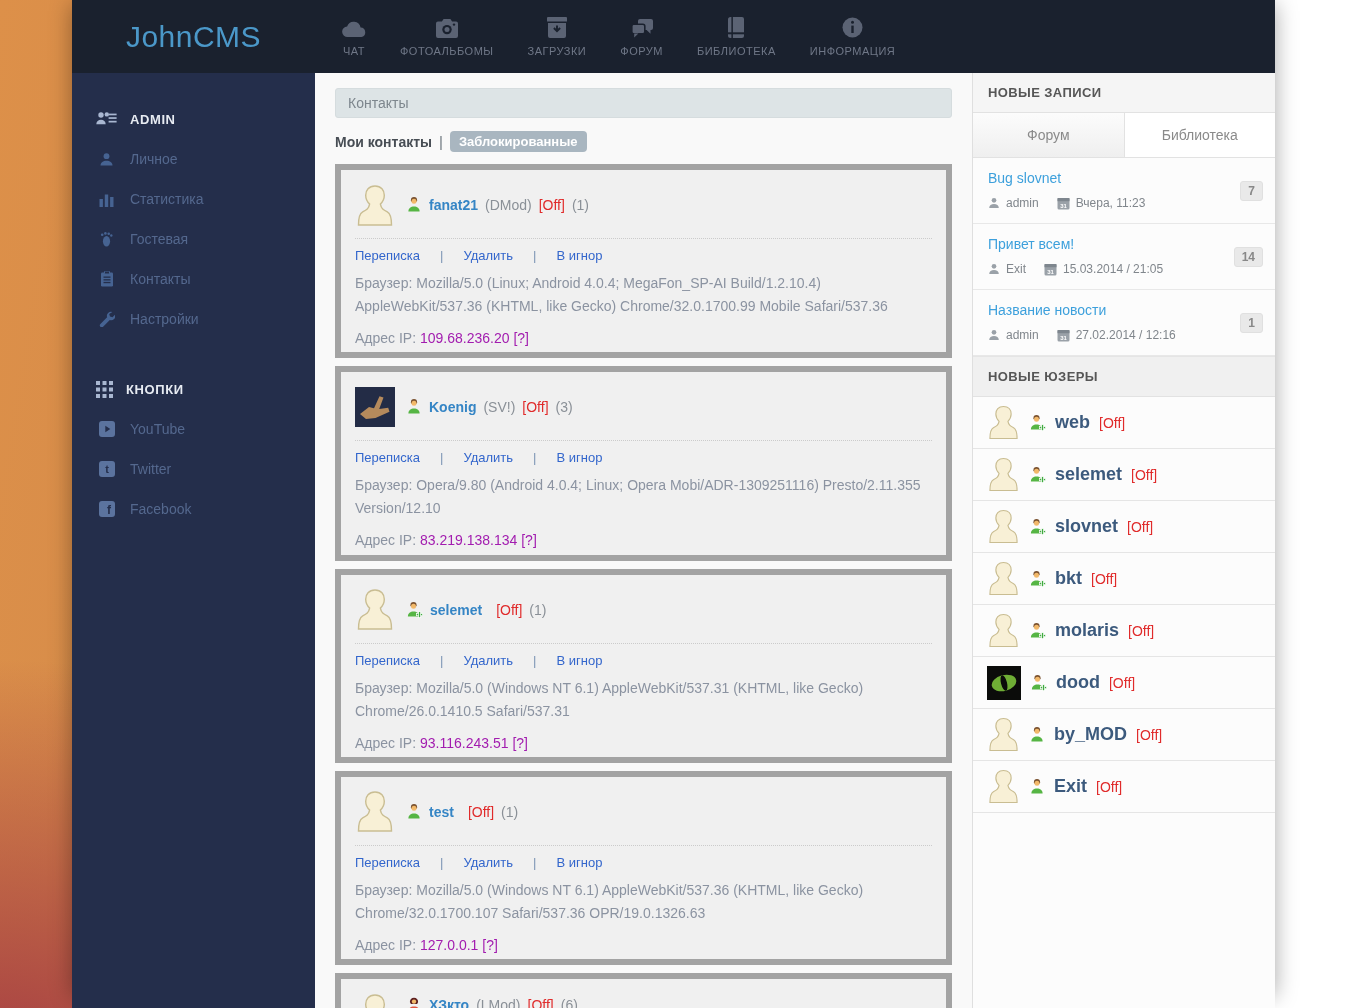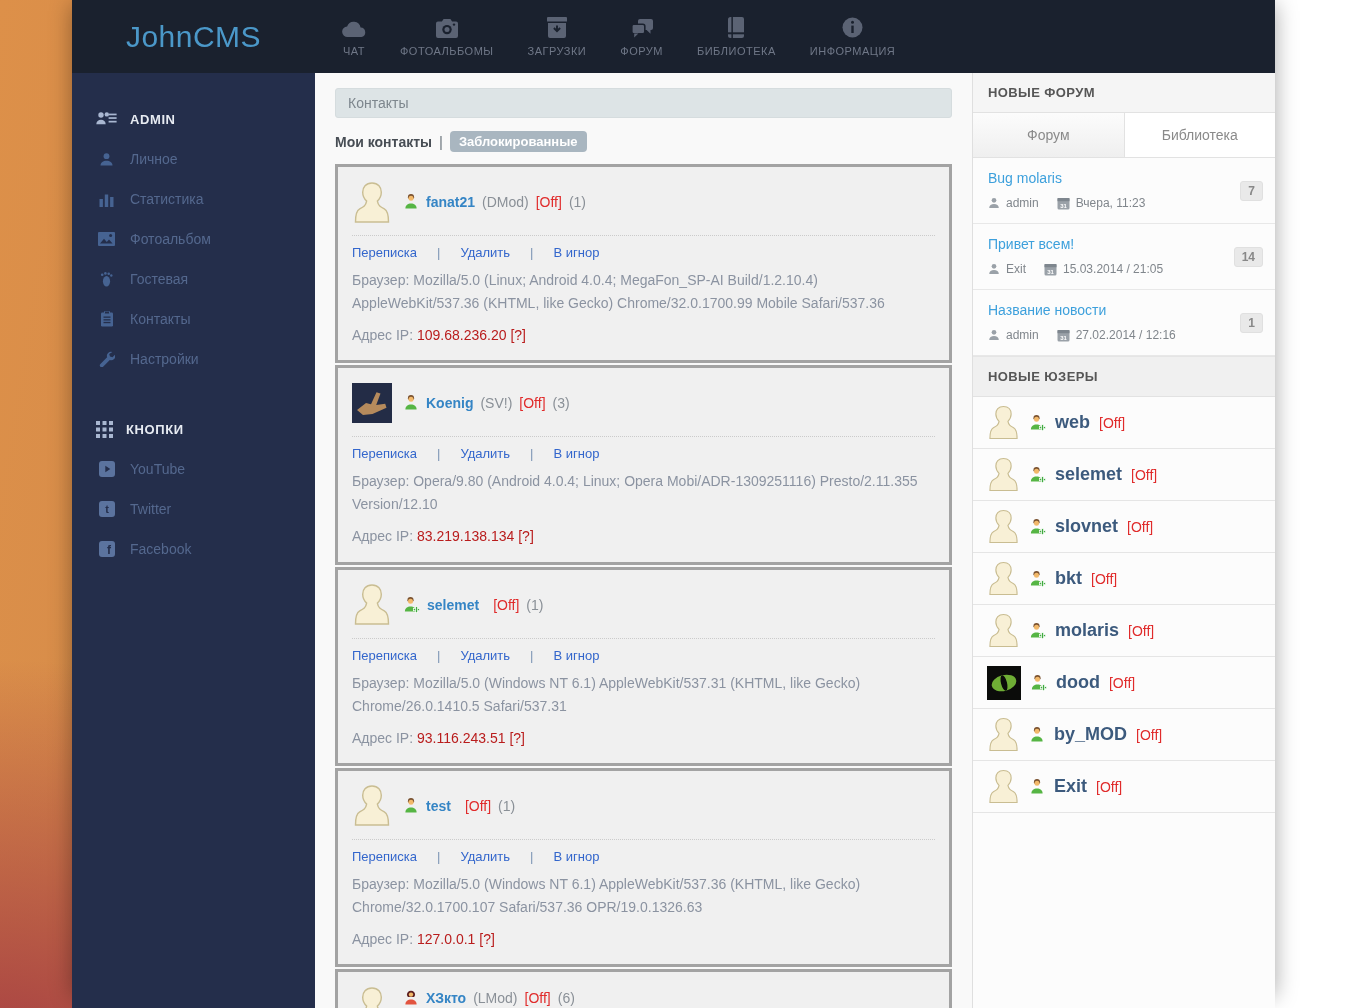--- a/index.html
+++ b/index.html
@@ -46,39 +46,39 @@
     background: #dde4e6; border: 1px solid #d5dcde; border-radius: 3px;
     padding: 6px 12px; color: #7d868d; font-size: 14px;
   }
   .tabs-row { margin: 13px 0 12px; font-size: 14px; display: flex; align-items: center; gap: 7px; }
   .tab-current { color: #474d54; font-weight: bold; }
   .tabs-sep { color: #9aa0a6; font-weight: bold; }
   .tab-badge {
     background: #a9b6c0; color: #fff; font-weight: bold; font-size: 13px;
     padding: 3px 9px; border-radius: 4px; cursor: pointer; text-decoration: none;
   }
-  .card { background: #f0f0f0; border: 3px solid #a3a3a3; margin-bottom: 2px; padding: 11px 14px 13px; }
+  .card { background: #f0f0f0; border: 6px solid #a3a3a3; margin-bottom: 8px; padding: 11px 14px 2px; }
   .card-head { display: flex; gap: 11px; align-items: center; min-height: 48px; }
   .avatar { flex-shrink: 0; display: block; }
   .headcol { display: flex; flex-direction: column; gap: 4px; }
   .name-line { display: flex; align-items: center; gap: 7px; font-size: 14px; }
   .uicon { display: flex; }
   a.cname { color: #3585c5; font-weight: bold; text-decoration: none; cursor: pointer; }
   .role { color: #8a9097; }
   .off { color: #e02b2b; }
   .cnt { color: #8a9097; }
   .note-line { display: flex; align-items: center; gap: 7px; }
   .star { color: #f3a63b; font-size: 16px; line-height: 12px; }
   .note-text { color: #d08840; font-size: 13px; }
   .dash { border-top: 1px dotted #cbcbcb; margin: 9px 0 9px; }
   .actions { font-size: 13px; display: flex; gap: 20px; }
   .actions a { color: #3366cc; text-decoration: none; cursor: pointer; }
   .asep { color: #7d95b5; }
   .meta { margin-top: 9px; font-size: 14px; color: #8b93a1; line-height: 1.65; }
-  .meta a { color: #b91c1c; text-decoration: none; cursor: pointer; }
+  .meta a { color: #a21caf; text-decoration: none; cursor: pointer; }
   
   .rightbar { width: 303px; background: #fcfcfc; border-left: 1px solid #dfdfdf; flex-shrink: 0; display: flex; flex-direction: column; }
   .panel-header {
     background: #f5f5f5; border-bottom: 1px solid #e2e2e2; padding: 12px 15px;
     font-weight: bold; font-size: 13px; color: #565656; letter-spacing: 0.4px;
   }
   .tabs2 { display: flex; border-bottom: 1px solid #e2e2e2; }
   .tab2 { flex: 1; text-align: center; padding: 14px 0; color: #8a8a8a; font-size: 14px; cursor: pointer; }
   .tab2.shaded { background: linear-gradient(#fcfcfc, #efefef); border-right: 1px solid #e2e2e2; }
   .tab2.plain { background: #ffffff; }
@@ -203,30 +203,20 @@
             <svg width="16" height="15" viewBox="0 0 16 15" fill="currentColor">
                 <rect x="0.5" y="7" width="3.4" height="8"></rect>
                 <rect x="5.8" y="2.5" width="3.4" height="12.5"></rect>
                 <rect x="11.1" y="5" width="3.4" height="10"></rect>
               </svg>
           </span>
           <span class="side-label">Статистика</span>
         </div>
         <div class="side-item">
           <span class="icon">
-            <svg width="17" height="14" viewBox="0 0 17 14" fill="currentColor">
-                <rect x="0" y="0" width="17" height="14" rx="1"></rect>
-                <path d="M2 11.5l4-4.8 2.8 3.3 2.2-2.6 3.6 4.1z" fill="#242e4b"></path>
-                <circle cx="12.6" cy="3.6" r="1.5" fill="#242e4b"></circle>
-              </svg>
-          </span>
-          <span class="side-label">Фотоальбом</span>
-        </div>
-        <div class="side-item">
-          <span class="icon">
             <svg width="15" height="16" viewBox="0 0 15 16" fill="currentColor">
                 <ellipse cx="7.5" cy="10.2" rx="3.6" ry="5.2"></ellipse>
                 <circle cx="3.2" cy="3.8" r="1.3"></circle>
                 <circle cx="6.4" cy="2.4" r="1.3"></circle>
                 <circle cx="9.7" cy="2.7" r="1.3"></circle>
                 <circle cx="12.3" cy="4.5" r="1.2"></circle>
               </svg>
           </span>
           <span class="side-label">Гостевая</span>
         </div>
@@ -480,28 +470,28 @@
               </div>
             </div>
           </div>
           <div class="dash"></div>
 
         </div>
 
       </div>
 
       <div class="rightbar">
-        <div class="panel-header">НОВЫЕ ФОРУМ</div>
+        <div class="panel-header">НОВЫЕ ЗАПИСИ</div>
         <div class="tabs2">
           <div class="tab2 shaded">Форум</div>
           <div class="tab2 plain">Библиотека</div>
         </div>
 
         <div class="post-row">
-          <a class="post-title">Bug molaris</a>
+          <a class="post-title">Bug slovnet</a>
           <div class="post-meta">
             <span class="micon">
               <svg width="12" height="12" viewBox="0 0 16 16" fill="currentColor">
                   <circle cx="8" cy="4.4" r="3.1"></circle>
                   <path d="M1.6 14.5c0-3.5 2.8-5.2 6.4-5.2s6.4 1.7 6.4 5.2z"></path>
                 </svg>
             </span>
             <span>admin</span>
             <span class="gap"></span>
             <span class="micon">

